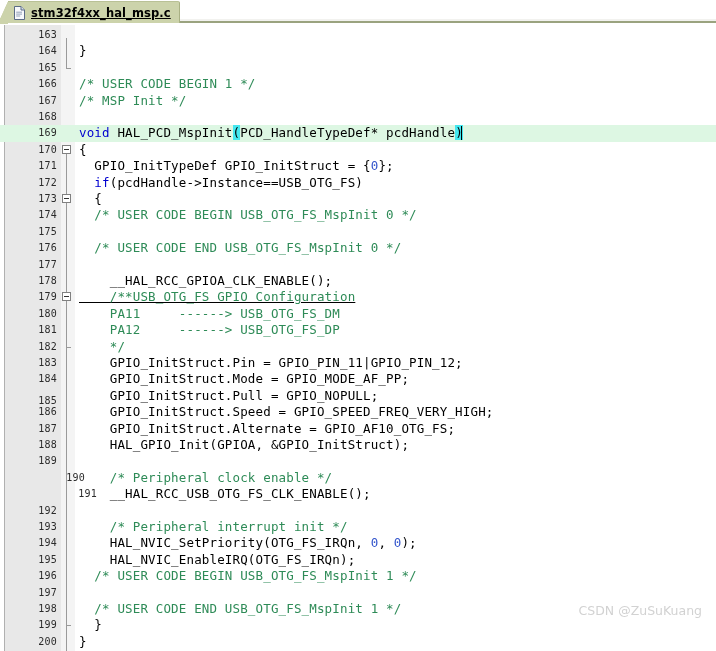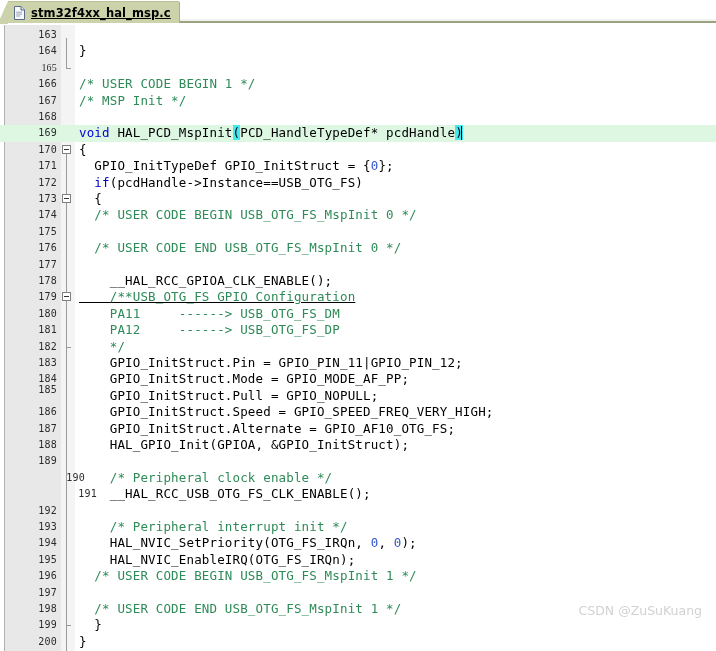--- a/index.html
+++ b/index.html
@@ -145,21 +145,21 @@
     <div class="foldmargin"></div>
     <div class="code-area"></div>
 
     <div id="rows">
         <div class="row" style="top: 2px;"></div>
         <div class="lineno" style="top: 2px;">163</div>
         <div class="row" style="top: 18.4px;"></div>
         <div class="lineno" style="top: 18.4px;">164</div>
         <div class="codetext" style="top: 18.4px;"><span>}</span></div>
         <div class="row" style="top: 34.8px;"></div>
-        <div class="lineno" style="top: 34.8px; font-family: Liberation Serif, serif;">165</div>
+        <div class="lineno" style="top: 34.8px;">165</div>
         <div class="row" style="top: 51.2px;"></div>
         <div class="lineno" style="top: 51.2px;">166</div>
         <div class="codetext" style="top: 51.2px;"><span class="cm">/* USER CODE BEGIN 1 */</span></div>
         <div class="row" style="top: 67.6px;"></div>
         <div class="lineno" style="top: 67.6px;">167</div>
         <div class="codetext" style="top: 67.6px;"><span class="cm">/* MSP Init */</span></div>
         <div class="row" style="top: 84px;"></div>
         <div class="lineno" style="top: 84px;">168</div>
         <div class="row row-hl" style="top: 100.4px;"></div>
         <div class="lineno" style="top: 100.4px;">169</div>
@@ -201,21 +201,21 @@
         <div class="row" style="top: 313.6px;"></div>
         <div class="lineno" style="top: 313.6px;">182</div>
         <div class="codetext" style="top: 313.6px;"><span class="cm">    */</span></div>
         <div class="row" style="top: 330px;"></div>
         <div class="lineno" style="top: 330px;">183</div>
         <div class="codetext" style="top: 330px;"><span>    GPIO_InitStruct.Pin = GPIO_PIN_11|GPIO_PIN_12;</span></div>
         <div class="row" style="top: 346.4px;"></div>
         <div class="lineno" style="top: 346.4px;">184</div>
         <div class="codetext" style="top: 346.4px;"><span>    GPIO_InitStruct.Mode = GPIO_MODE_AF_PP;</span></div>
         <div class="row" style="top: 362.8px;"></div>
-        <div class="lineno" style="top: 357px;">185</div>
+        <div class="lineno" style="top: 368px;">185</div>
         <div class="codetext" style="top: 362.8px;"><span>    GPIO_InitStruct.Pull = GPIO_NOPULL;</span></div>
         <div class="row" style="top: 379.2px;"></div>
         <div class="lineno" style="top: 379.2px;">186</div>
         <div class="codetext" style="top: 379.2px;"><span>    GPIO_InitStruct.Speed = GPIO_SPEED_FREQ_VERY_HIGH;</span></div>
         <div class="row" style="top: 395.6px;"></div>
         <div class="lineno" style="top: 395.6px;">187</div>
         <div class="codetext" style="top: 395.6px;"><span>    GPIO_InitStruct.Alternate = GPIO_AF10_OTG_FS;</span></div>
         <div class="row" style="top: 412px;"></div>
         <div class="lineno" style="top: 412px;">188</div>
         <div class="codetext" style="top: 412px;"><span>    HAL_GPIO_Init(GPIOA, &amp;GPIO_InitStruct);</span></div>

